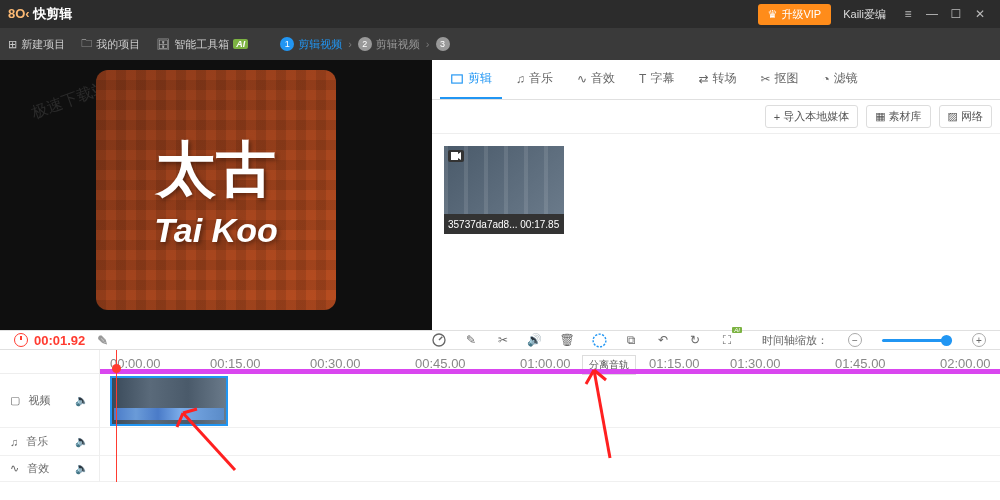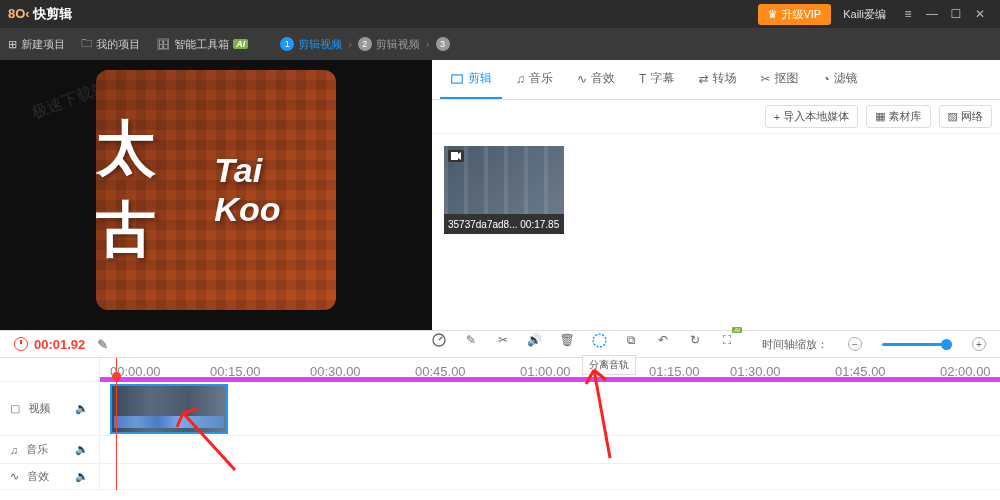--- a/index.html
+++ b/index.html
@@ -21,21 +21,21 @@
 .steps { display: flex; align-items: center; gap: 6px; font-size: 11px; }
 .step { display: flex; align-items: center; gap: 4px; color: #999; }
 .step.active { color: #2196f3; }
 .step-num { width: 14px; height: 14px; border-radius: 50%; background: #999; color: #fff; display: flex; align-items: center; justify-content: center; font-size: 9px; }
 .step.active .step-num { background: #2196f3; }
 .step-arrow { color: #777; }
 
 
 .main { display: flex; height: 270px; }
 .preview { width: 432px; background: #0f0f0f; position: relative; }
-.preview-img { position: absolute; top: 10px; left: 96px; width: 240px; height: 240px; border-radius: 12px; background: linear-gradient(135deg, #8b3a1a, #b84d20); display: flex; flex-direction: row; align-items: center; justify-content: center; color: #fff; overflow: hidden; }
+.preview-img { position: absolute; top: 10px; left: 96px; width: 240px; height: 240px; border-radius: 12px; background: linear-gradient(135deg, #8b3a1a, #b84d20); display: flex; flex-direction: column; align-items: center; justify-content: center; color: #fff; overflow: hidden; }
 .preview-img::before { content: ""; position: absolute; inset: 0; background: repeating-linear-gradient(0deg, rgba(0,0,0,0.1) 0 10px, transparent 10px 20px), repeating-linear-gradient(90deg, rgba(0,0,0,0.1) 0 10px, transparent 10px 20px); }
 .preview-text-cn { font-size: 60px; font-weight: bold; position: relative; text-shadow: 2px 2px 4px rgba(0,0,0,0.4); }
 .preview-text-en { font-size: 34px; font-weight: bold; font-style: italic; position: relative; text-shadow: 2px 2px 4px rgba(0,0,0,0.4); }
 .watermark { position: absolute; color: #2a2a2a; font-size: 16px; transform: rotate(-20deg); }
 .wm1 { top: 30px; left: 30px; }
 
 .controls { position: absolute; bottom: 0; left: 0; right: 0; height: 36px; display: flex; align-items: center; padding: 0 12px; color: #ccc; font-size: 11px; }
 .controls .time { margin-right: auto; }
 .ctrl-btn { width: 32px; height: 32px; display: flex; align-items: center; justify-content: center; color: #fff; }
 .ctrl-btn.play svg { width: 16px; height: 16px; }
@@ -52,21 +52,21 @@
 .tool-btn { padding: 3px 8px; border: 1px solid #ddd; border-radius: 3px; font-size: 11px; color: #555; display: flex; align-items: center; gap: 3px; }
 
 .media-grid { flex: 1; padding: 12px; }
 .clip-item { width: 120px; }
 .clip-thumb { width: 120px; height: 68px; background: linear-gradient(135deg, #4a5a6a, #6a7a8a); position: relative; }
 .clip-thumb::before { content: ""; position: absolute; inset: 0; background: repeating-linear-gradient(90deg, rgba(255,255,255,0.1) 0 4px, transparent 4px 20px); }
 .clip-type { position: absolute; top: 4px; left: 4px; width: 16px; height: 12px; background: #333; border-radius: 2px; display: flex; align-items: center; justify-content: center; }
 .clip-label { height: 20px; background: #333; color: #fff; font-size: 10px; display: flex; align-items: center; padding: 0 4px; white-space: nowrap; overflow: hidden; }
 
 
-.tl-toolbar { height: 28px; border-top: 1px solid #e0e0e0; border-bottom: 1px solid #e0e0e0; display: flex; padding: 0 14px; position: relative; }
+.tl-toolbar { height: 20px; border-top: 1px solid #e0e0e0; border-bottom: 1px solid #e0e0e0; display: flex; padding: 0 14px; position: relative; }
 .tl-time { color: #ff3b30; font-weight: bold; font-size: 13px; display: flex; align-items: center; gap: 6px; }
 .tl-clock { width: 14px; height: 14px; border: 1.5px solid #ff3b30; border-radius: 50%; position: relative; }
 .tl-clock::before { content: ""; position: absolute; top: 2px; left: 5px; width: 1.5px; height: 4px; background: #ff3b30; }
 .tl-edit { color: #999; margin-left: 6px; }
 .tl-tools { position: absolute; left: 430px; display: flex; gap: 14px; align-items: center; }
 .tl-tool { width: 18px; height: 18px; color: #666; display: flex; align-items: center; justify-content: center; position: relative; }
 .tl-tool.highlight { color: #2196f3; }
 .tl-tool.ai-mark::after { content: "AI"; position: absolute; top: -4px; right: -6px; background: #7cb342; color: #fff; font-size: 6px; padding: 0 2px; border-radius: 1px; font-style: italic; }
 .tooltip { position: absolute; top: 24px; left: -8px; background: #fff; border: 1px solid #ddd; padding: 2px 6px; font-size: 10px; white-space: nowrap; color: #555; }
 .zoom { margin-left: auto; display: flex; align-items: center; gap: 20px; font-size: 11px; color: #666; }

